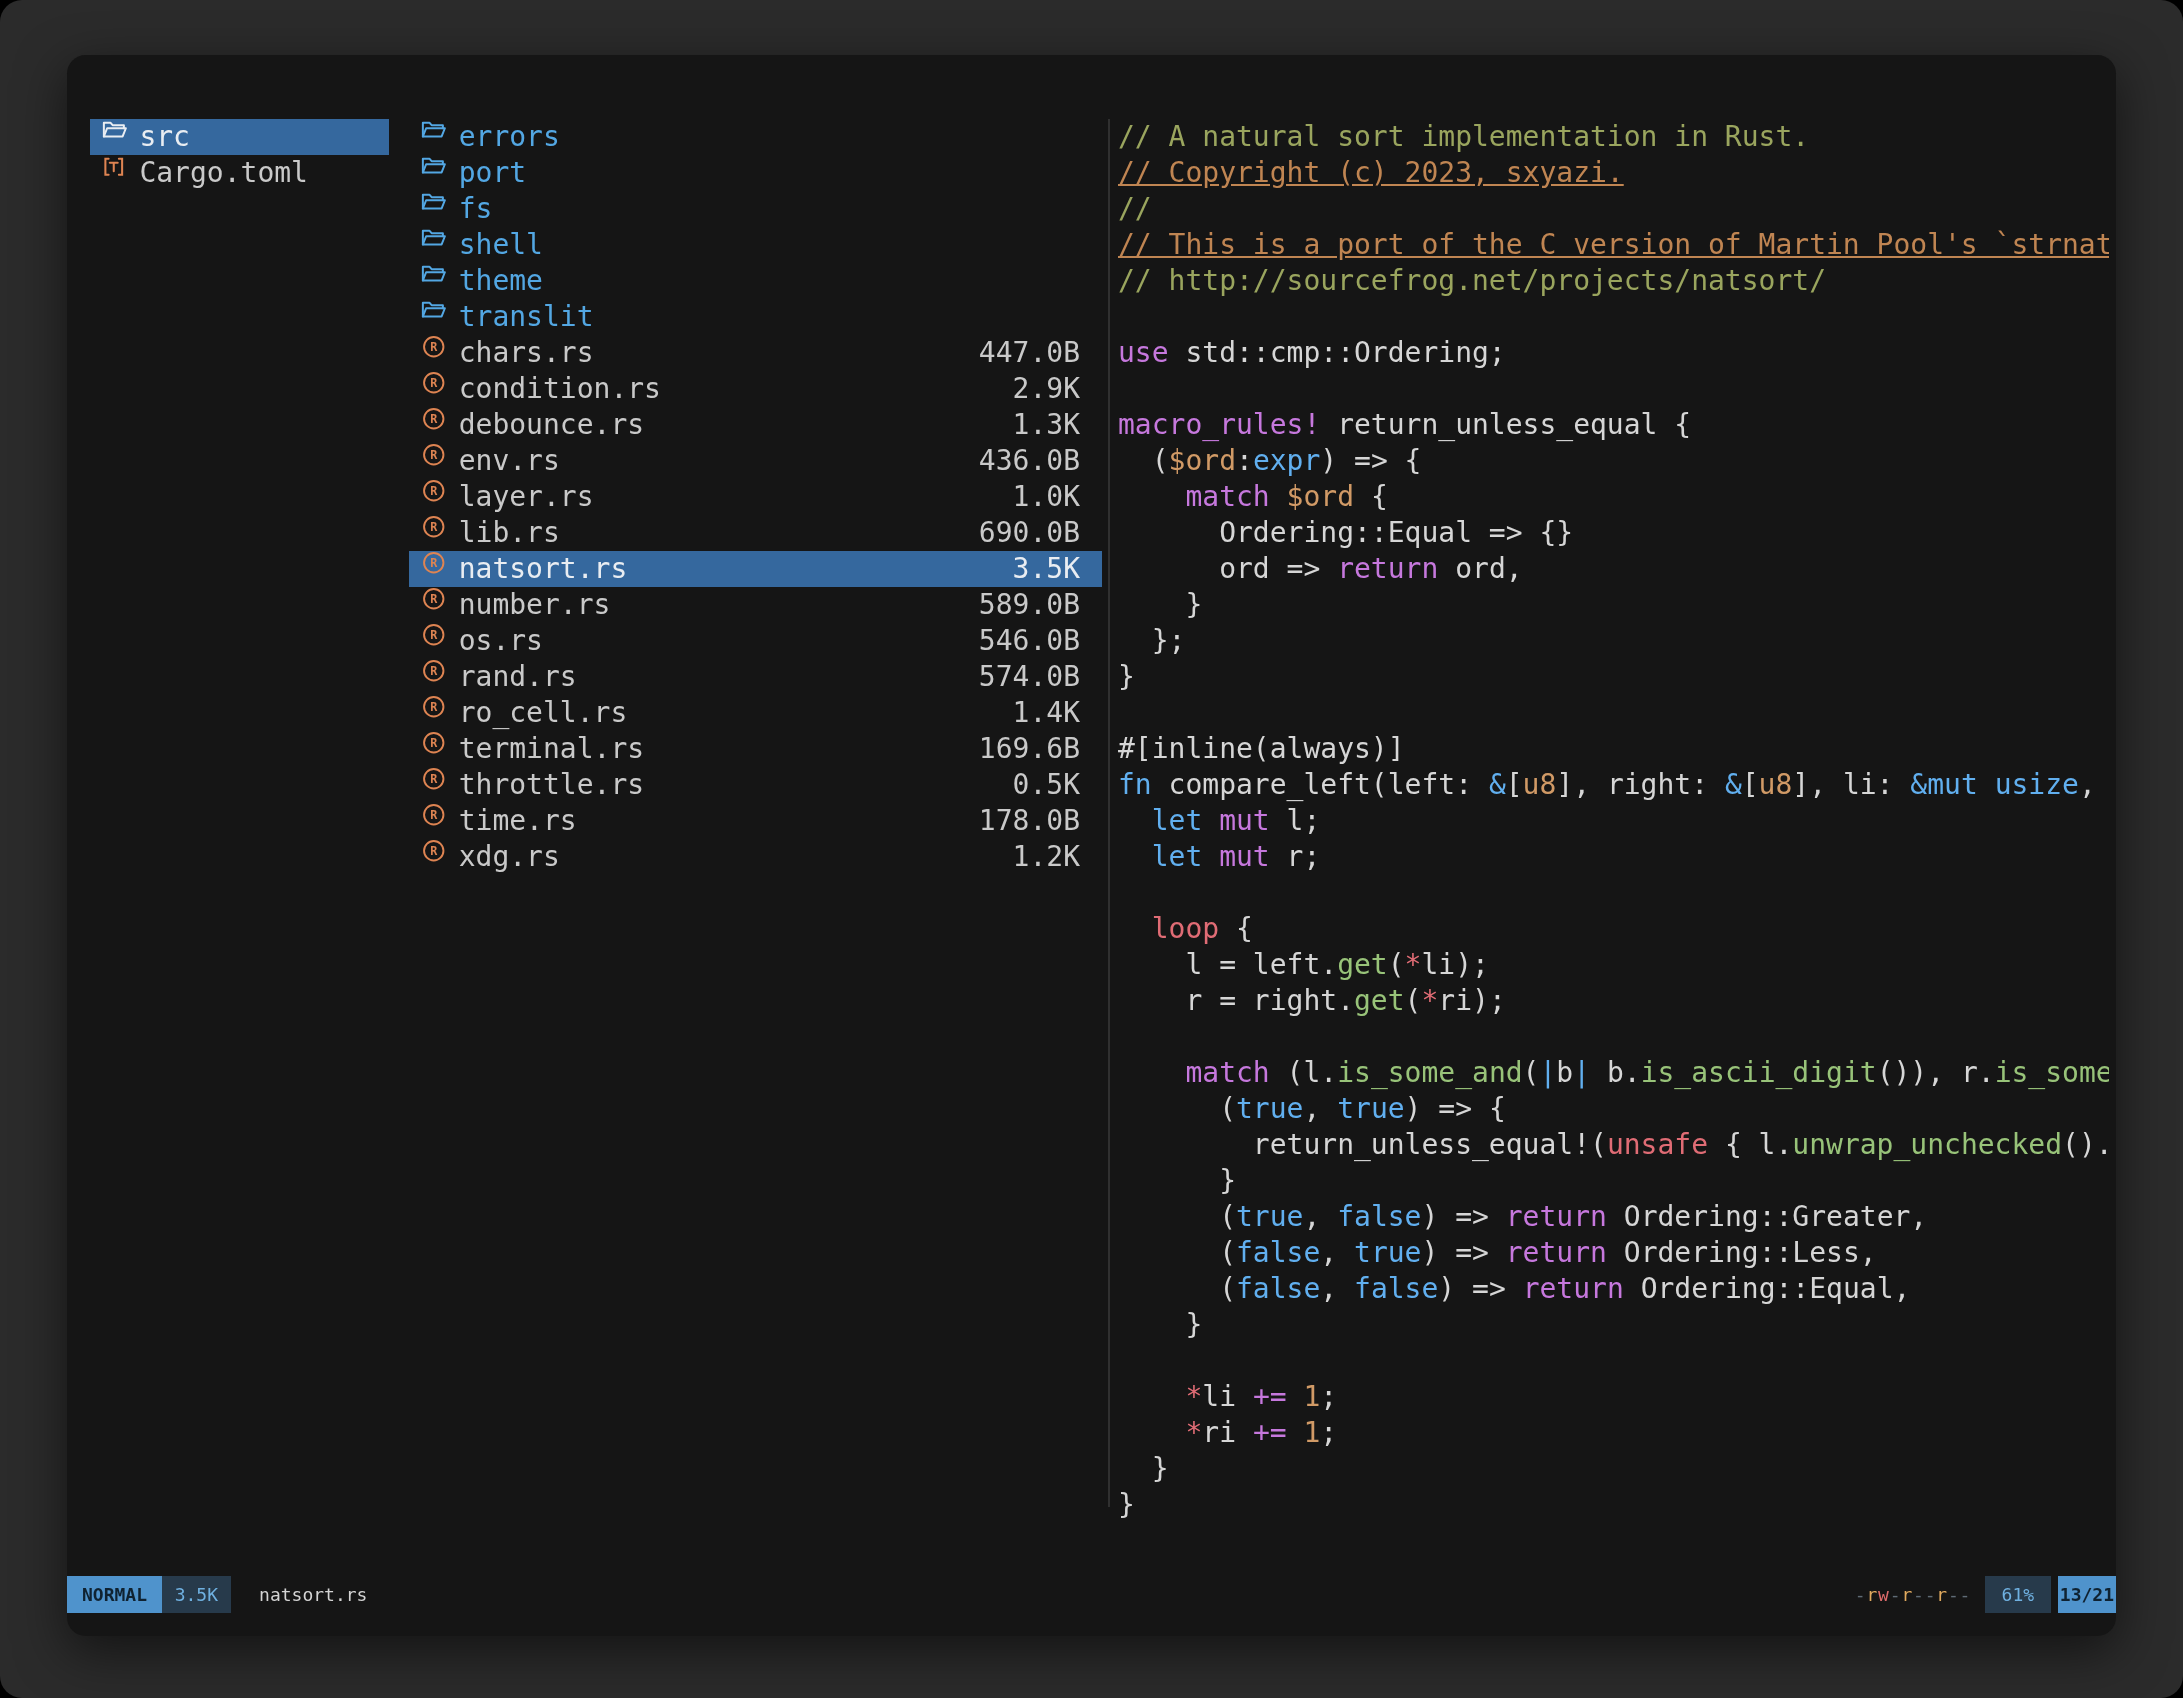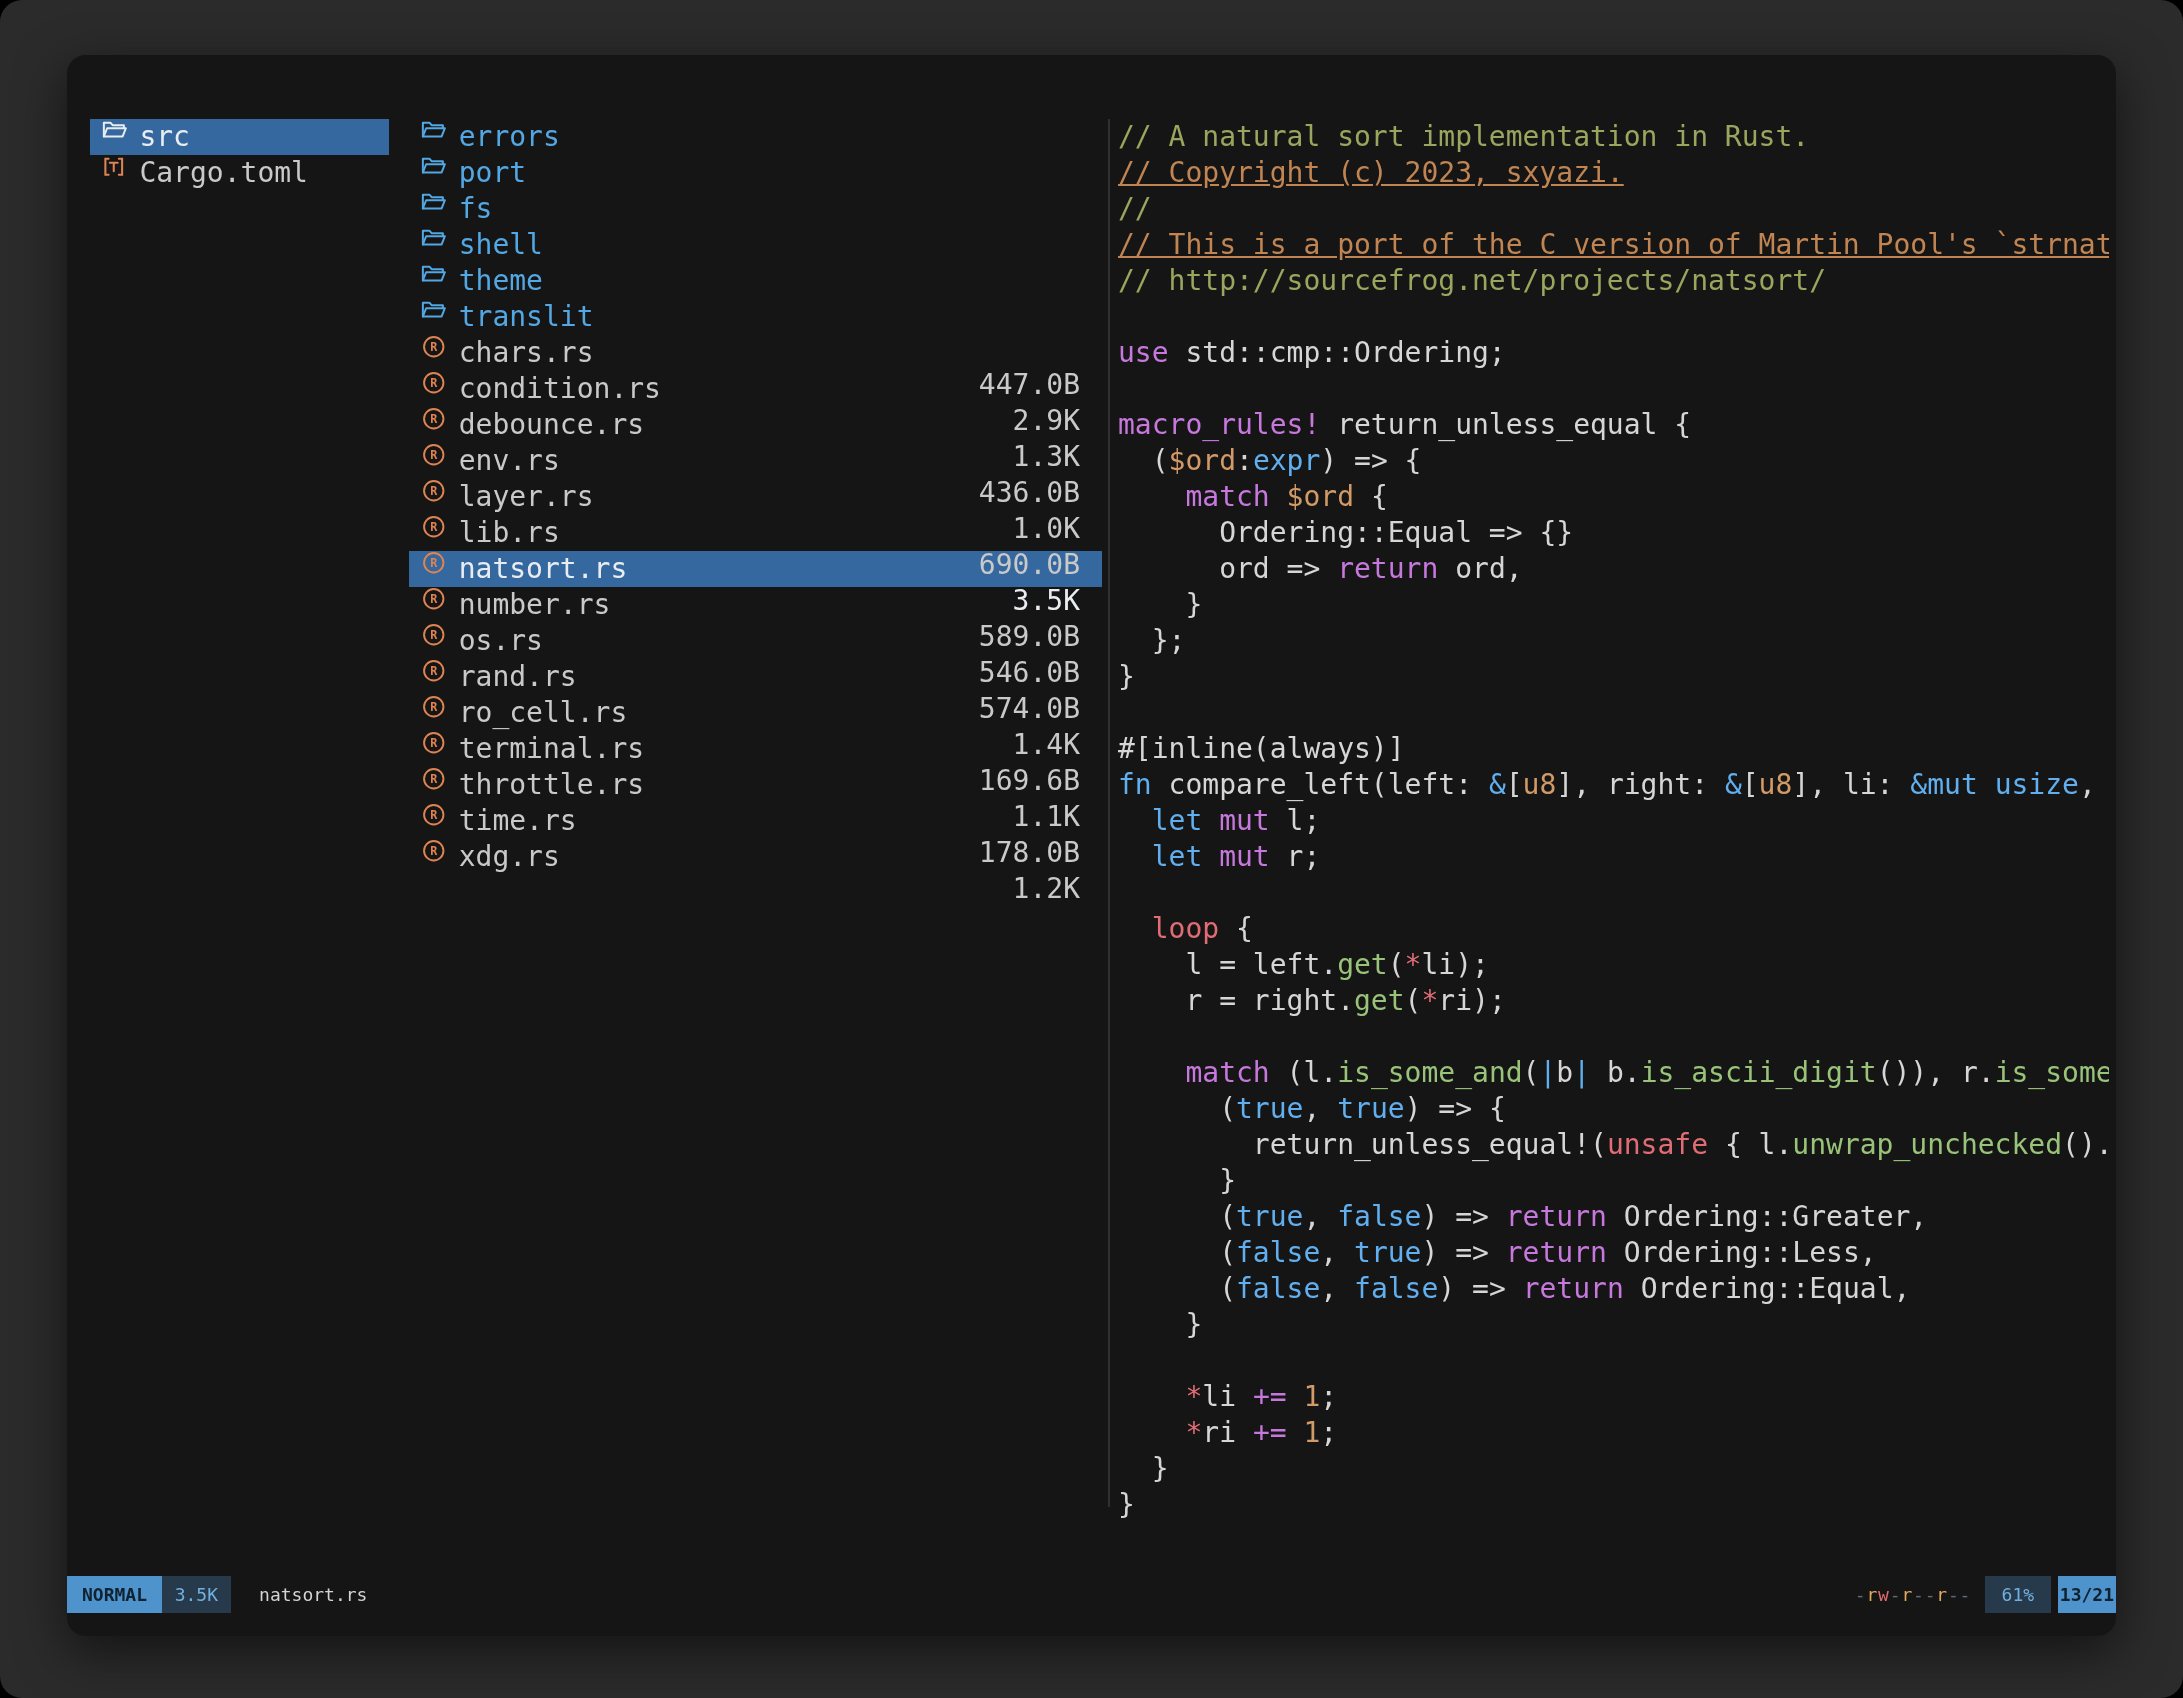--- a/index.html
+++ b/index.html
@@ -33,21 +33,21 @@
   .pane.preview { left:1051px; right:6.7px; white-space:pre; }
 
   .row { display:flex; align-items:flex-start; height:36px; padding:0 22px 0 11px;
          color:var(--file-fg); white-space:pre; cursor:default; }
   .row .icon { width:27px; margin-right:11.7px; display:inline-flex; align-items:center; justify-content:center; flex:none; }
   .row.dir { color:var(--dir-blue); }
   .row .icon.rust { color:var(--rust-orange); }
   .row .icon.toml { color:var(--toml-orange); }
   .row.selected { background:var(--sel-bg); color:var(--sel-fg); }
   .fname { overflow:hidden; }
-  .fsize { margin-left:auto;margin-top:32px; }
+  .fsize { margin-left:auto; }
 
   .pl { height:36px; line-height:36px; white-space:pre; overflow:hidden; color:var(--tk-fg); }
   .tk-fg { color:var(--tk-fg); }  .tk-kw { color:var(--tk-kw); }
   .tk-kb { color:var(--tk-kb); }  .tk-fn { color:var(--tk-fn); }
   .tk-or { color:var(--tk-or); }  .tk-rd { color:var(--tk-rd); }
   .tk-cg { color:var(--tk-cg); }  .tk-ct { color:var(--tk-ct);text-decoration:underline; }
 
   .statusbar { position:absolute; left:0; right:0; bottom:23.5px; height:37px;
                display:flex; align-items:center; font-size:18px; }
   .badge { height:37px; display:inline-flex; align-items:center; flex:none; }
@@ -160,21 +160,21 @@
                 <circle cx="8" cy="8" r="6.6" fill="none" stroke="currentColor" stroke-width="1.3"></circle>
                 <text x="8" y="11" text-anchor="middle" font-size="8" font-weight="bold" fill="currentColor">R</text>
               </svg></span><span class="fname">ro_cell.rs</span><span class="fsize">1.4K</span></div>
           <div class="row"><span class="icon rust"><svg width="23.5" height="23.5" viewBox="0 0 16 16" style="font-size:33px">
                 <circle cx="8" cy="8" r="6.6" fill="none" stroke="currentColor" stroke-width="1.3"></circle>
                 <text x="8" y="11" text-anchor="middle" font-size="8" font-weight="bold" fill="currentColor">R</text>
               </svg></span><span class="fname">terminal.rs</span><span class="fsize">169.6B</span></div>
           <div class="row"><span class="icon rust"><svg width="23.5" height="23.5" viewBox="0 0 16 16" style="font-size:33px">
                 <circle cx="8" cy="8" r="6.6" fill="none" stroke="currentColor" stroke-width="1.3"></circle>
                 <text x="8" y="11" text-anchor="middle" font-size="8" font-weight="bold" fill="currentColor">R</text>
-              </svg></span><span class="fname">throttle.rs</span><span class="fsize">1.1K</span></div>
+              </svg></span><span class="fname">throttle.rs</span><span class="fsize">0.5K</span></div>
           <div class="row"><span class="icon rust"><svg width="23.5" height="23.5" viewBox="0 0 16 16" style="font-size:33px">
                 <circle cx="8" cy="8" r="6.6" fill="none" stroke="currentColor" stroke-width="1.3"></circle>
                 <text x="8" y="11" text-anchor="middle" font-size="8" font-weight="bold" fill="currentColor">R</text>
               </svg></span><span class="fname">time.rs</span><span class="fsize">178.0B</span></div>
           <div class="row"><span class="icon rust"><svg width="23.5" height="23.5" viewBox="0 0 16 16" style="font-size:33px">
                 <circle cx="8" cy="8" r="6.6" fill="none" stroke="currentColor" stroke-width="1.3"></circle>
                 <text x="8" y="11" text-anchor="middle" font-size="8" font-weight="bold" fill="currentColor">R</text>
               </svg></span><span class="fname">xdg.rs</span><span class="fsize">1.2K</span></div>
         </div>
       <div class="divider"></div>

